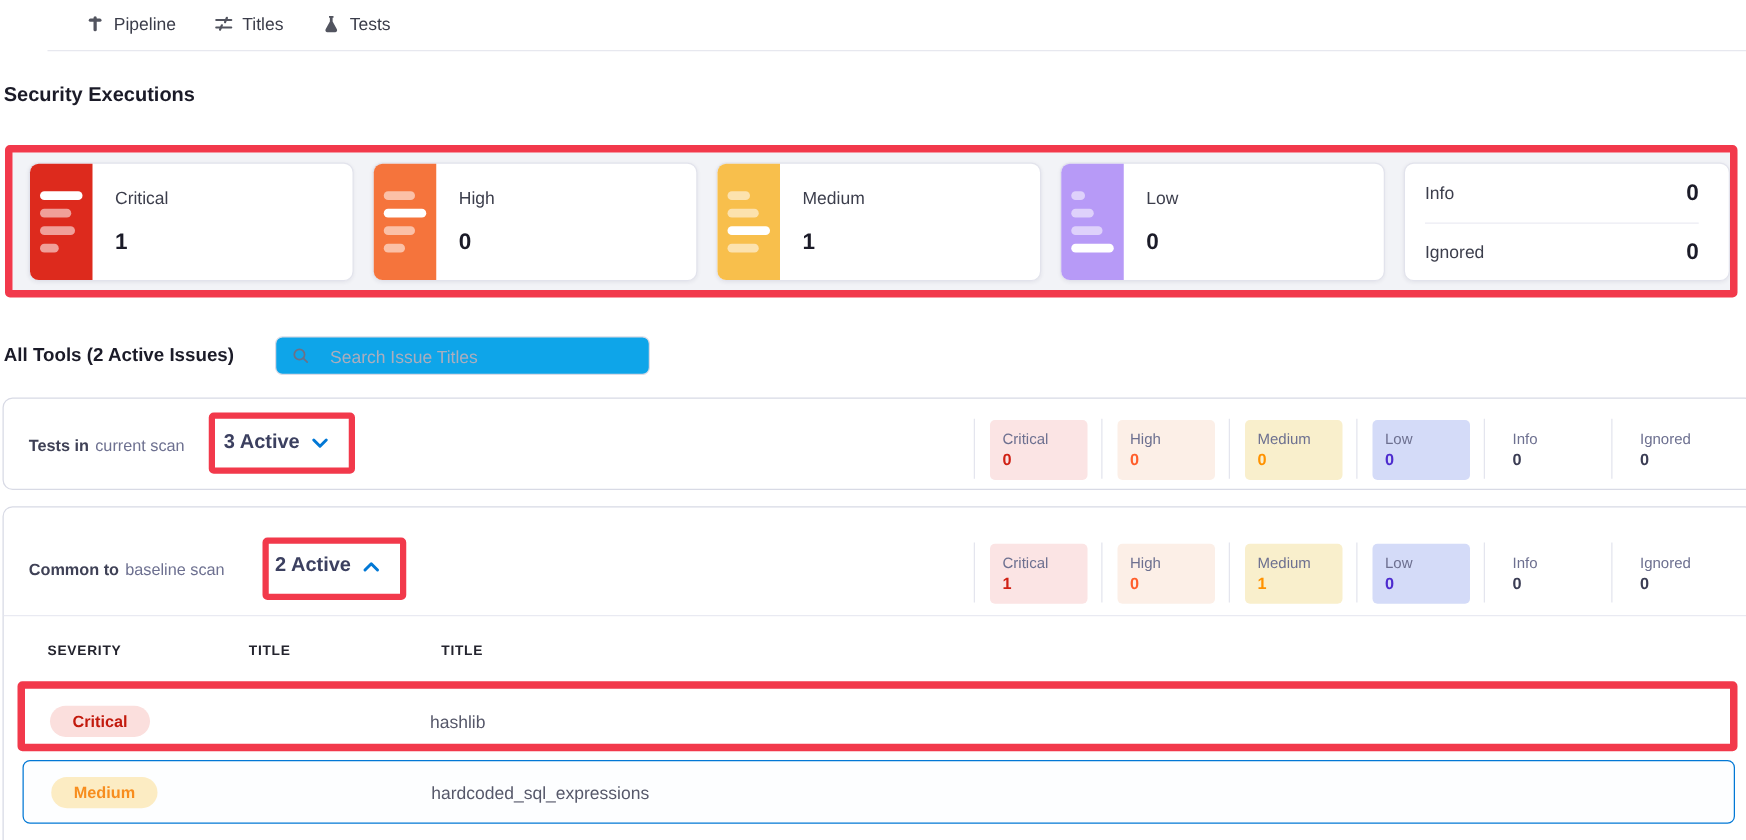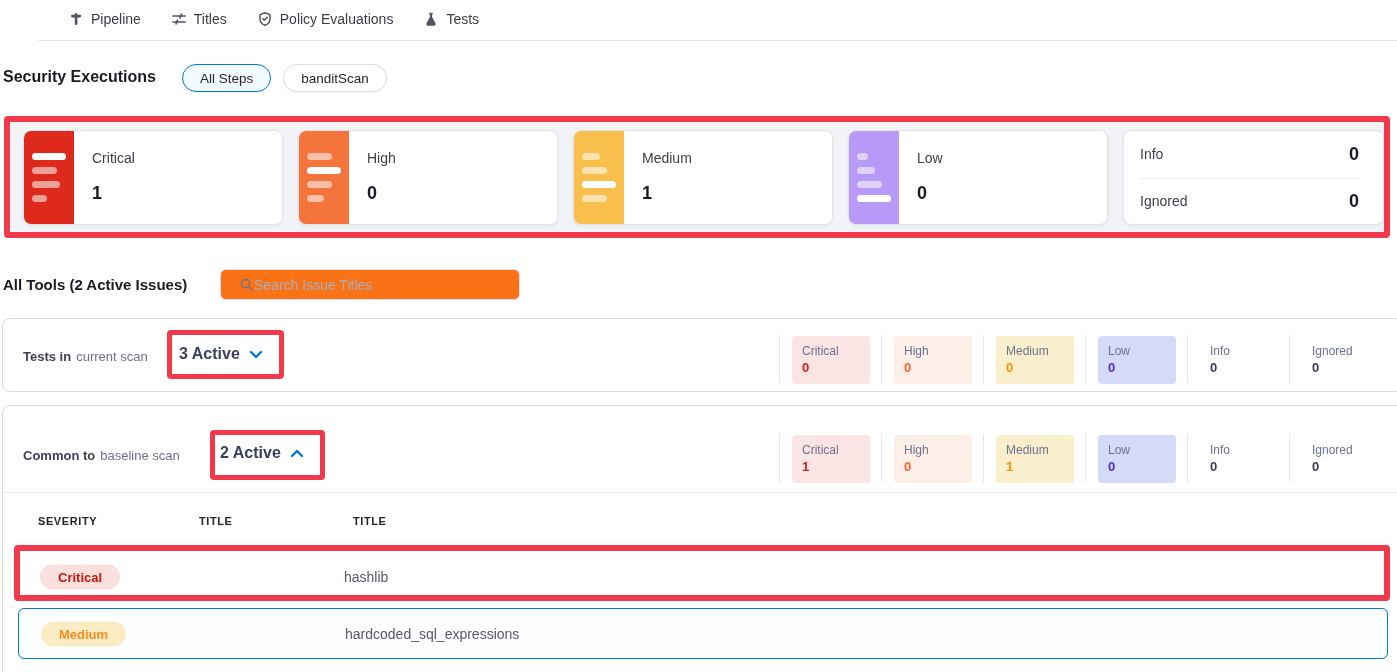--- a/index.html
+++ b/index.html
@@ -37,22 +37,22 @@
   .card-label { font-size:14px; color:#3c3e4c; }
   .card-value { margin-top:17px; font-size:18px; font-weight:700; color:#1b1b28; }
   .card.info-card { left:1123px; width:261px; flex-direction:column; padding:0 24px 0 16px; }
   .info-row { height:47px; display:flex; align-items:center; justify-content:space-between; }
   .info-row + .info-row { border-top:1px solid #ececf3; }
   .info-row .il { font-size:14px; color:#3c3e4c; }
   .info-row .iv { font-size:18px; font-weight:700; color:#1b1b28; }
 
   
   .tools-title { position:absolute; left:3px; top:276px; font-size:15px; font-weight:700; color:#1b1b28; }
-  .searchbox { position:absolute; left:220px; top:269px; width:300px; height:31px; background:#f97316;
-               border:1px solid #d9dbe6; border-radius:6px; display:flex; align-items:center; padding:0 18px; gap:0; }
+  .searchbox { position:absolute; left:220px; top:269px; width:300px; height:31px; background:#0ea5e9;
+               border:1px solid #d9dbe6; border-radius:6px; display:flex; align-items:center; padding:0 12px; gap:16px; }
   .searchbox input { border:none; outline:none; flex:1; font-size:14px; color:#26272f; background:transparent;
                      font-family:inherit; }
   .searchbox input::placeholder { color:#abadbd; }
 
   
   .panel { position:absolute; left:2px; width:1402px; background:#fff; border:1px solid #d8dae5; border-radius:8px; }
   .panel1 { top:318px; height:74px; }
   .panel2 { top:405px; height:278px; }
   .grp-label { position:absolute; left:20px; font-size:13px; color:#6d7090; white-space:nowrap; }
   .grp-label b { font-weight:700; color:#3f4156; margin-right:5px; }
@@ -120,42 +120,29 @@
             <path d="M2 5h12"></path>
             <path d="M2 11h12"></path>
             <path d="M10.5 3.2 9 6.8"></path>
             <path d="M6.5 9.2 5 12.8"></path>
           </svg>
       </span>
       <span>Titles</span>
     </div>
     <div class="tab">
       <span class="ticon">
-        <svg width="16" height="16" viewBox="0 0 16 16" fill="none" stroke="#52545f" stroke-width="1.5" stroke-linejoin="round">
-            <path d="M8 1.8 13 3.6 V7.8 C13 11 10.8 13.4 8 14.3 C5.2 13.4 3 11 3 7.8 V3.6 Z"></path>
-            <path d="M5.8 7.8 7.3 9.3 10.2 6.4" stroke-linecap="round"></path>
-          </svg>
-      </span>
-      <span>Policy Evaluations</span>
-    </div>
-    <div class="tab">
-      <span class="ticon">
         <svg width="16" height="16" viewBox="0 0 16 16" fill="#52545f">
             <path d="M6.2 1.8h3.6v1.4h-.7v2.9l3.4 6.2c.6 1.1-.2 2.4-1.4 2.4H4.9c-1.2 0-2-1.3-1.4-2.4l3.4-6.2V3.2h-.7z"></path>
           </svg>
       </span>
       <span>Tests</span>
     </div>
   </nav>
 
   <h1 class="page-title">Security Executions</h1>
-  <div class="step-pills">
-    <button class="pill selected">All Steps</button>
-    <button class="pill">banditScan</button>
-  </div>
 
   <div class="strip-bg"></div>
 
   <div class="card" style="left:23px">
     <div class="card-block" style="background:var(--critical)">
       <div class="bar on" style="width:34px"></div>
         <div class="bar" style="width:25px"></div>
         <div class="bar" style="width:28px"></div>
         <div class="bar" style="width:15px"></div>
     </div>

